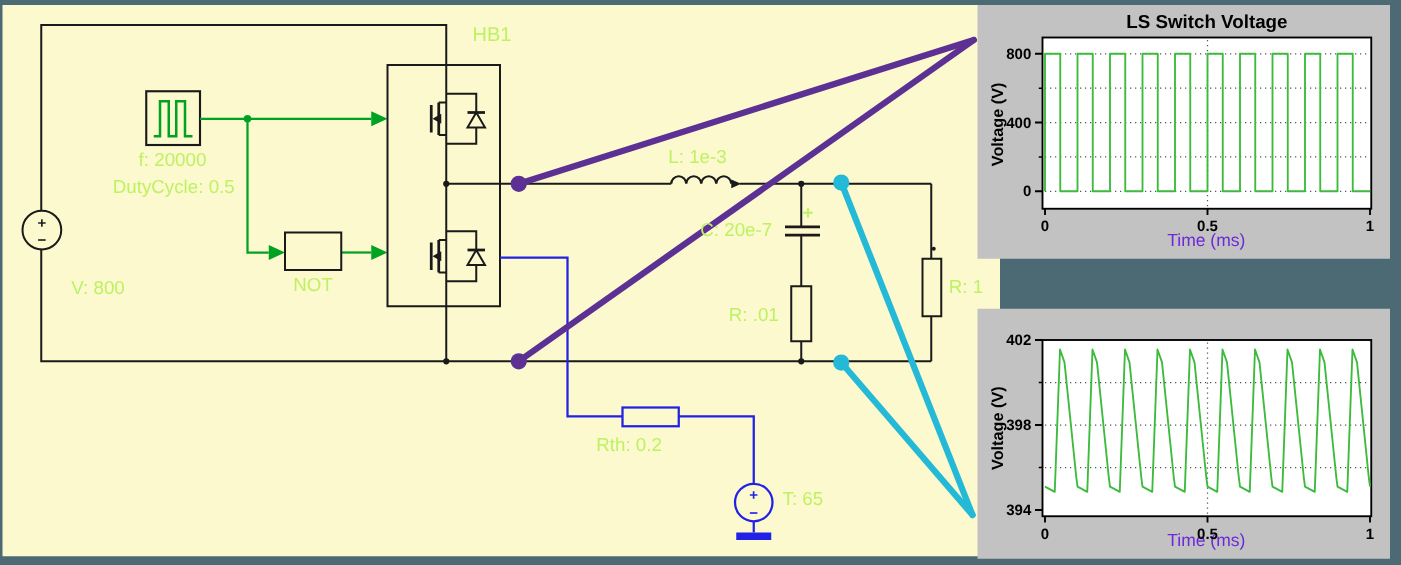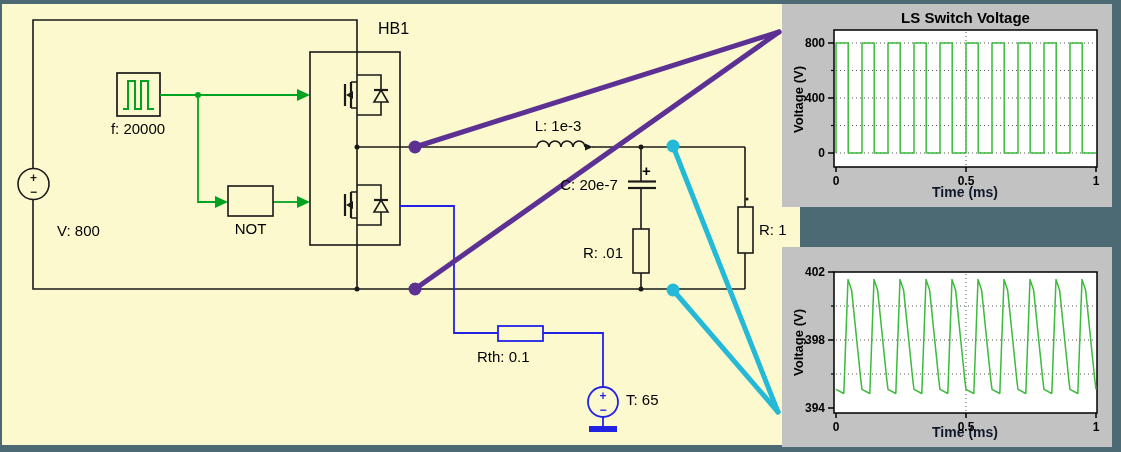--- a/index.html
+++ b/index.html
@@ -9,24 +9,24 @@
   .panel{position:absolute;left:782px;width:330px;background:#C2C2C2;}
   .panel-top{top:4px;height:203px;}
   .panel-bottom{top:247px;height:200px;}
   .panel svg{position:absolute;left:0;top:0;}
   .panel svg text{font-family:"Liberation Sans",sans-serif;font-weight:bold;}
   .plot-title{position:absolute;left:52px;width:263px;top:5px;text-align:center;
               font-weight:bold;font-size:15px;color:#000;}
   .ylab{position:absolute;left:-54px;top:88px;width:140px;text-align:center;
         font-weight:bold;font-size:13px;color:#000;transform:rotate(-90deg);}
   .xlab{position:absolute;left:123px;width:120px;text-align:center;
-        font-weight:bold;font-size:14px;color:#0f172a;}
+        font-weight:normal;font-size:14px;color:#6d28d9;}
   .xlab-top{top:180px;} .xlab-bot{top:177px;}
   .schem{position:absolute;left:0;top:0;}
-  .slabel{position:absolute;font-size:15px;color:#000000;white-space:nowrap;}
+  .slabel{position:absolute;font-size:15px;color:#bef264;white-space:nowrap;}
   .slabel.center{text-align:center;}
 </style>
 </head>
 <body>
 
 <div class="stage">
 
   <div class="canvas"></div>
 
   <div class="panel panel-top">
@@ -198,22 +198,23 @@
       <line x1="673" y1="146" x2="778" y2="412" stroke="#24B9D6" stroke-width="5" stroke-linecap="round"></line>
       <line x1="673" y1="290" x2="778" y2="412" stroke="#24B9D6" stroke-width="5" stroke-linecap="round"></line>
       <circle cx="673" cy="146" r="6.5" fill="#24B9D6"></circle>
       <circle cx="673" cy="290" r="6.5" fill="#24B9D6"></circle>
     </g>
   </svg>
 
   <div class="slabel" style="left:378px;top:20px;font-size:16px;">HB1</div>
   <div class="slabel" style="left:57px;top:174px;margin-top:48px;">V: 800</div>
   <div class="slabel center" style="left:98px;top:120px;width:80px;">f: 20000</div>
+  <div class="slabel center" style="left:69px;top:141px;width:140px;">DutyCycle: 0.5</div>
   <div class="slabel center" style="left:228px;top:192px;width:45px;margin-top:28px;">NOT</div>
   <div class="slabel center" style="left:518px;top:117px;width:80px;">L: 1e-3</div>
   <div class="slabel center" style="left:549px;top:176px;width:80px;">C: 20e-7</div>
   <div class="slabel" style="left:642px;top:162px;font-weight:bold;">+</div>
   <div class="slabel center" style="left:563px;top:244px;width:80px;">R: .01</div>
   <div class="slabel" style="left:759px;top:221px;text-align:center;">R: 1</div>
-  <div class="slabel center" style="left:477px;top:348px;">Rth: 0.1</div>
+  <div class="slabel center" style="left:477px;top:348px;">Rth: 0.2</div>
   <div class="slabel" style="left:626px;top:391px;text-align:right;">T: 65</div>
 
 </div>
 
 </body></html>

